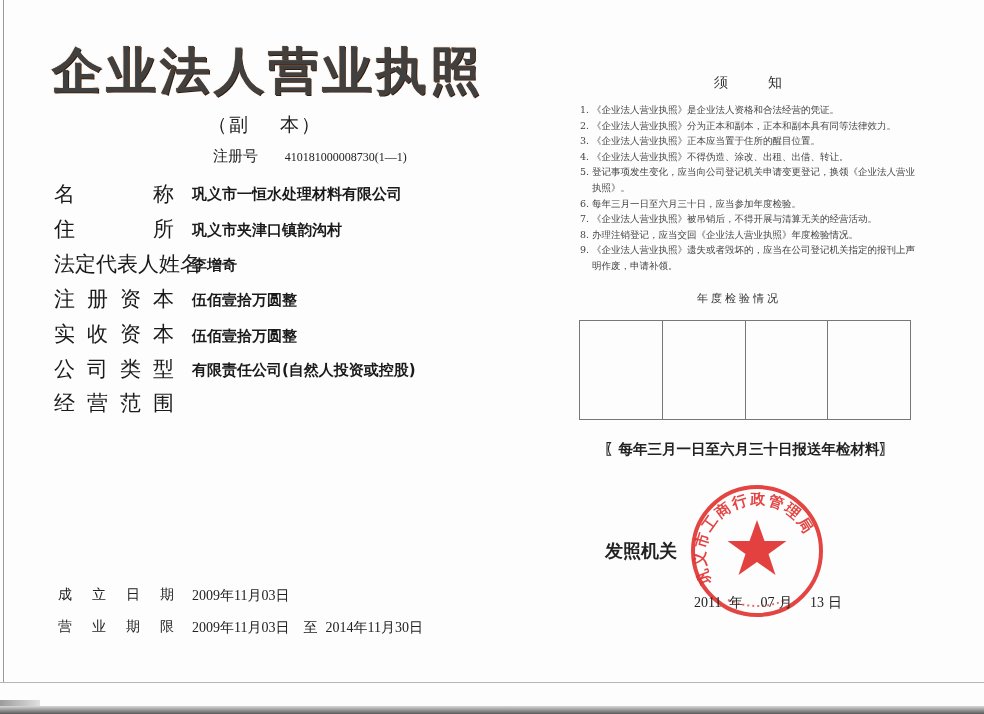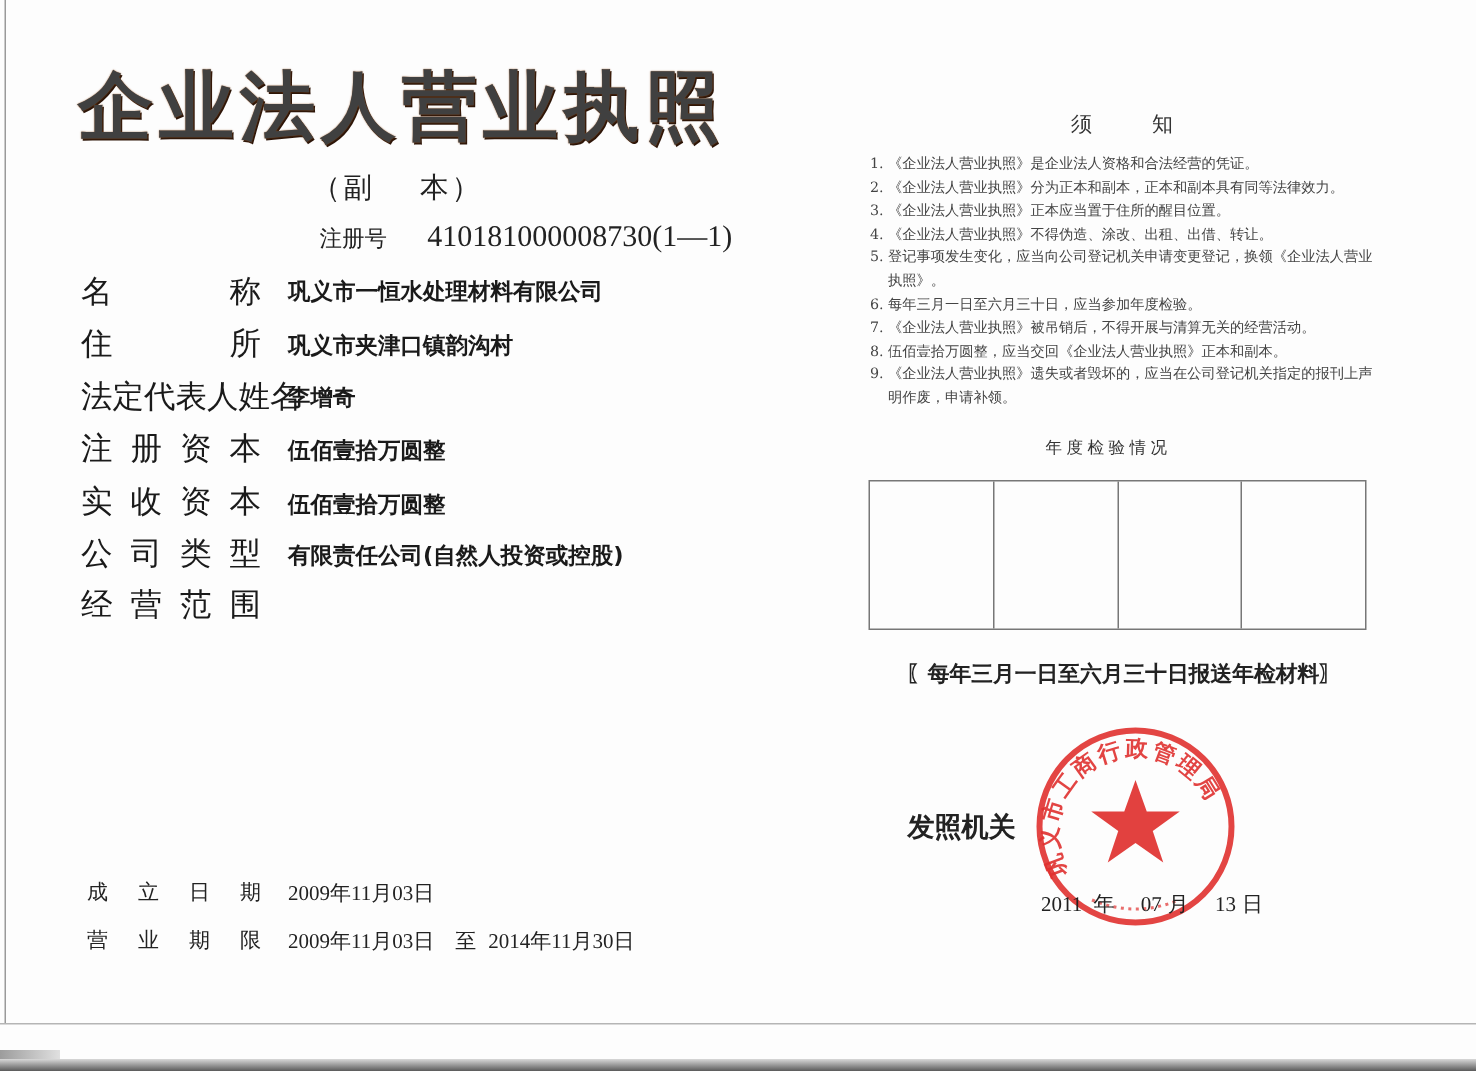--- a/index.html
+++ b/index.html
@@ -13,21 +13,21 @@
       background: linear-gradient(to bottom, #d8d8d8, #5a5a5a); }
     .bottom-shadow-left { position: absolute; left: 0; top: 700px; width: 40px; height: 14px;
       background: linear-gradient(to right, #9c9c9c, #e0e0e0); }
 
     .title { position: absolute; left: 52px; top: 38px; font-size: 50px; font-weight: bold;
       letter-spacing: 4px; color: #404040; font-family: "DejaVu Sans", sans-serif;
       text-shadow: 0 0 1px #8a4a1a, 1px 1px 0 #2a1408; }
     .subtitle { position: absolute; left: 208px; top: 112px; font-size: 19px; color: #222; letter-spacing: 2px; }
     .subtitle .gap { display: inline-block; width: 30px; }
     .regno { position: absolute; left: 213px; top: 147px; font-size: 15px; color: #222; }
-    .regno .val { margin-left: 22px; font-family: "Liberation Serif", serif; font-size: 20px; }
+    .regno .val { margin-left: 22px; font-family: "Liberation Serif", serif; font-size: 12px; }
 
     .field-label { position: absolute; left: 54px; font-size: 21px; color: #1a1a1a; width: 120px;
       display: flex; justify-content: space-between; }
     .field-value { position: absolute; left: 192px; font-size: 15px; font-weight: bold; color: #1a1a1a; }
     .scope-value { position: absolute; left: 192px; top: 392px; width: 360px; font-size: 16px; font-weight: bold;
       line-height: 19px; font-family: "DejaVu Serif", serif; color: #151515; }
 
     .small-label { position: absolute; left: 58px; font-size: 14px; width: 116px; display: flex; justify-content: space-between; color: #222; }
     .small-value { position: absolute; left: 192px; font-size: 14px; font-family: "Liberation Serif", serif; color: #222; }
     .small-value .sep { margin: 0 8px 0 14px; }
@@ -169,21 +169,21 @@
     <li>
         <span class="num">6.</span>
         <span class="txt">每年三月一日至六月三十日，应当参加年度检验。</span>
       </li>
     <li>
         <span class="num">7.</span>
         <span class="txt">《企业法人营业执照》被吊销后，不得开展与清算无关的经营活动。</span>
       </li>
     <li>
         <span class="num">8.</span>
-        <span class="txt">伍佰壹拾万圆整，应当交回《企业法人营业执照》正本和副本。</span>
+        <span class="txt">办理注销登记，应当交回《企业法人营业执照》年度检验情况。</span>
       </li>
     <li>
         <span class="num">9.</span>
         <span class="txt">《企业法人营业执照》遗失或者毁坏的，应当在公司登记机关指定的报刊上声明作废，申请补领。</span>
       </li>
   </ul>
 
   <div class="inspect-title">年度检验情况</div>
   <div class="inspect-grid">
     <div class="cell"></div>

